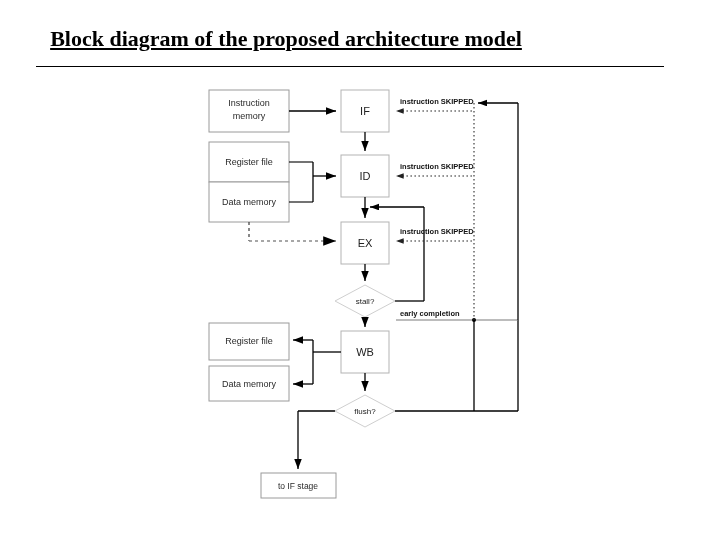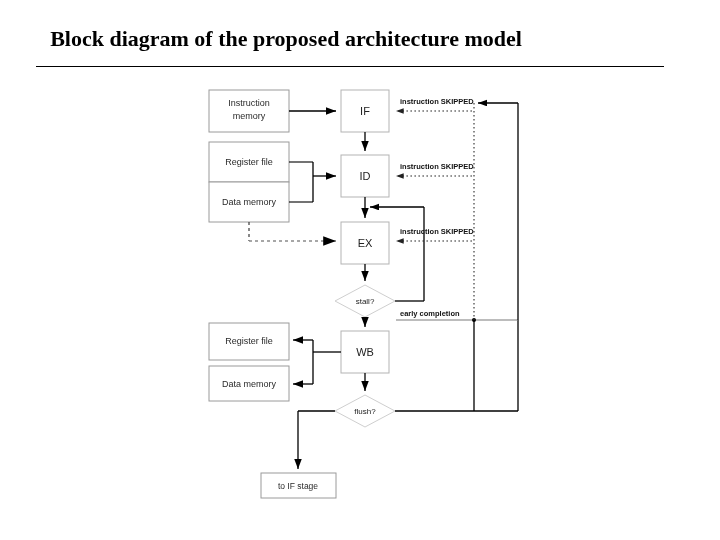--- a/index.html
+++ b/index.html
@@ -24,20 +24,21 @@
     left: 0;
     top: 26px;
     width: 572px;
     text-align: center;
     font-family: "Liberation Serif", serif;
     font-weight: bold;
     font-size: 22px;
     color: #000000;
     letter-spacing: 0px;
     white-space: nowrap;
+    text-decoration: underline;
   }
   #title-rule {
     position: absolute;
     left: 36px;
     top: 66px;
     width: 628px;
     height: 0;
     border-top: 1px solid #000000;
   }
   #diagram {

